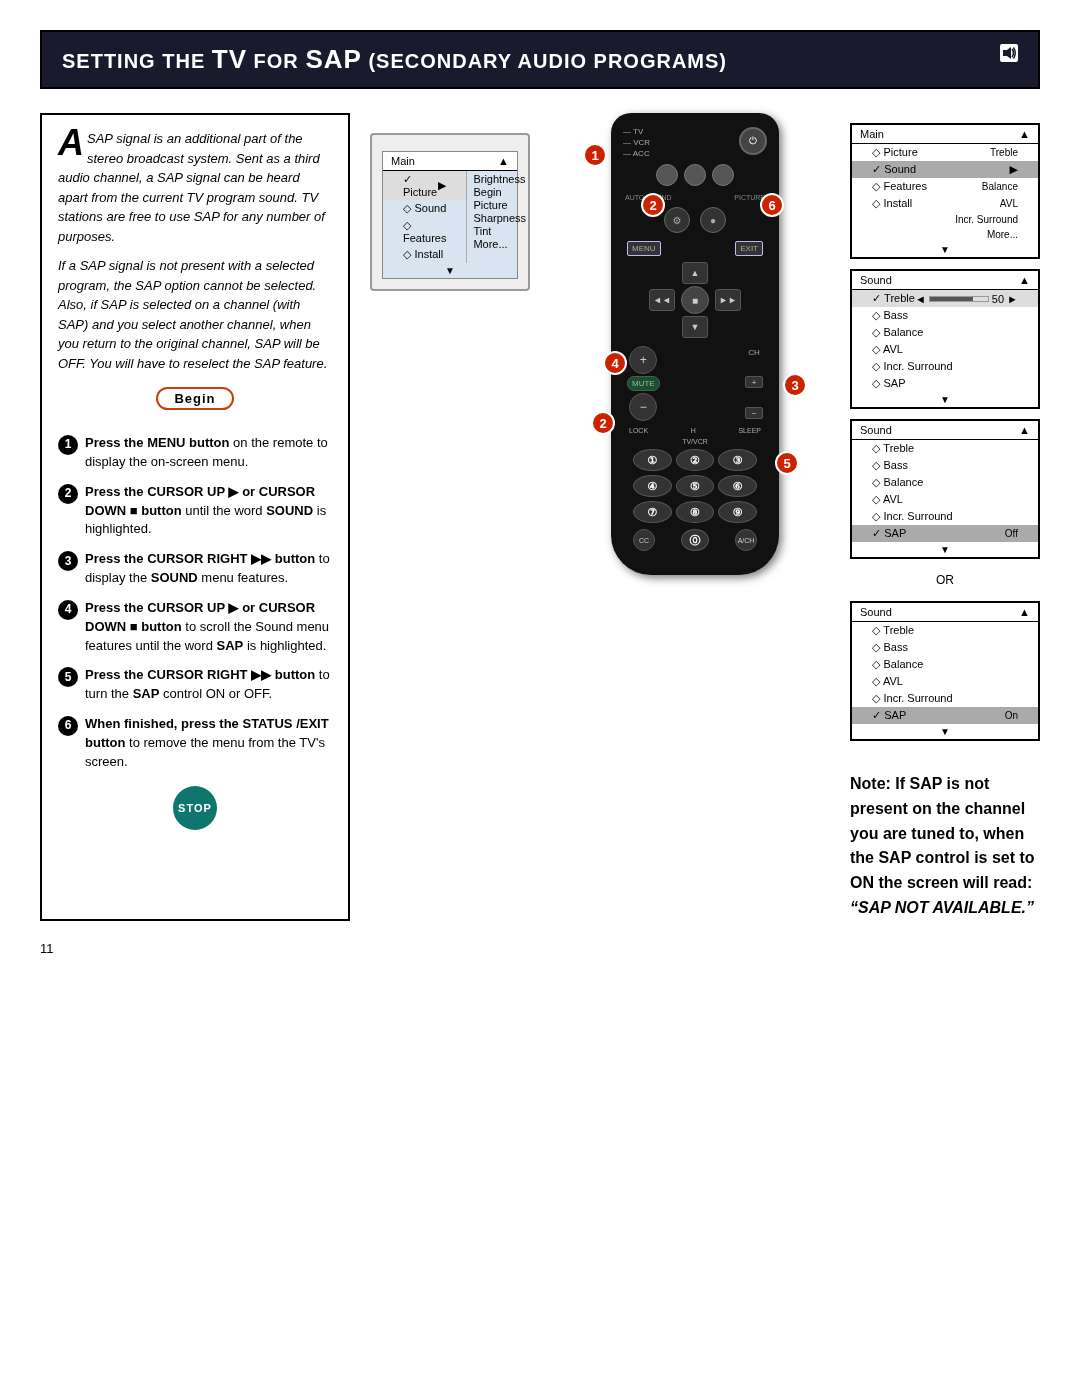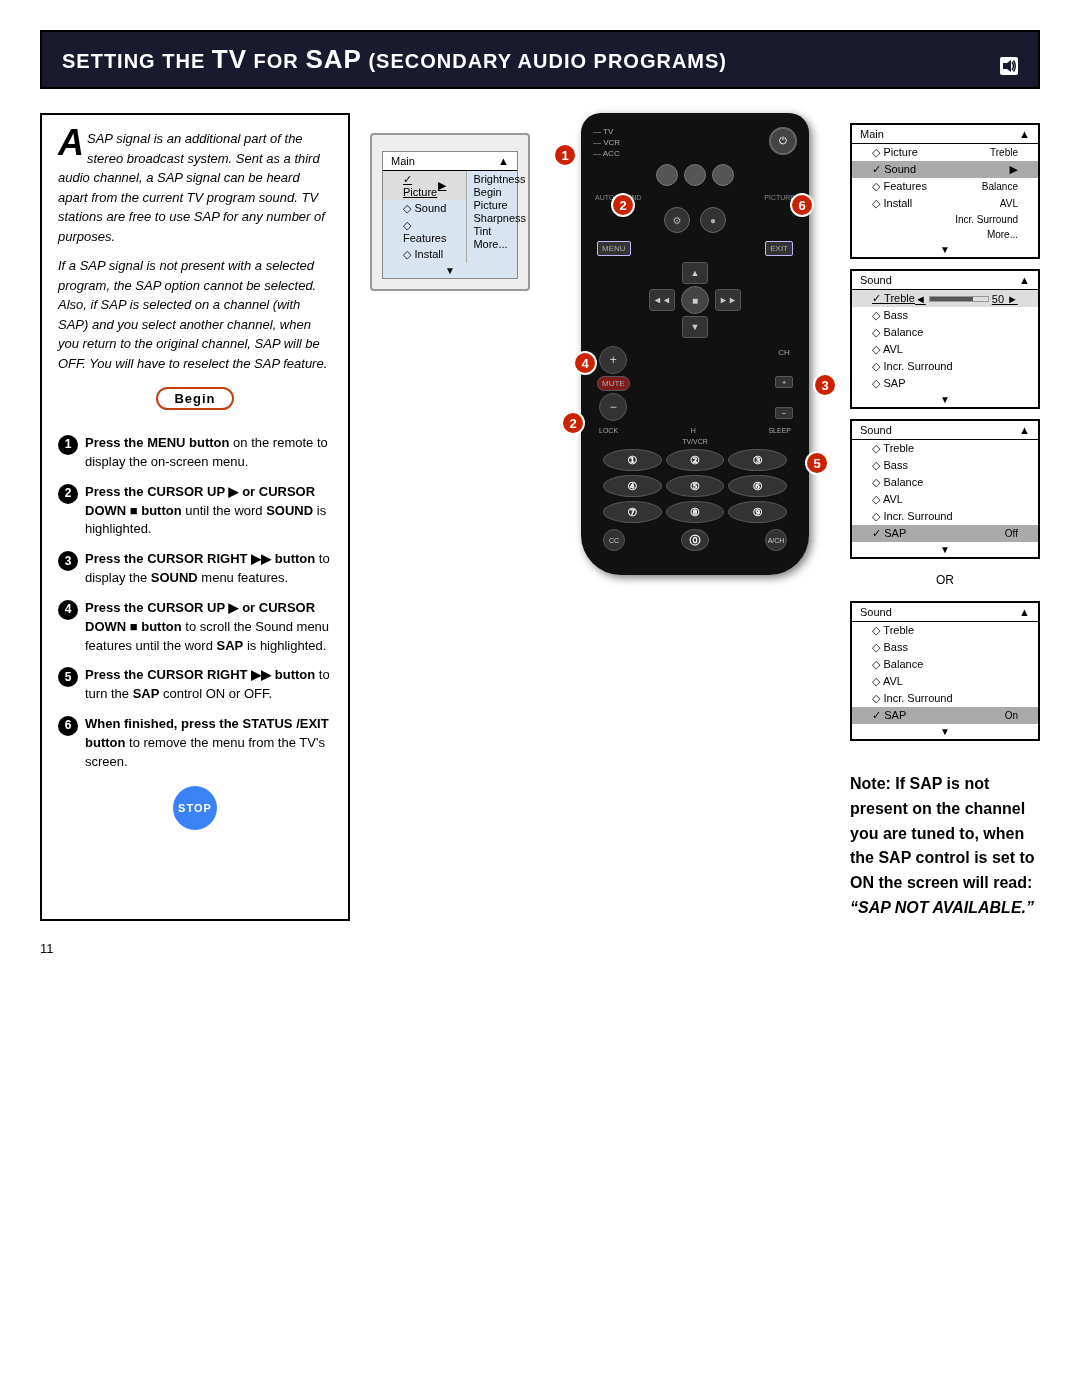--- a/index.html
+++ b/index.html
@@ -12,21 +12,21 @@
       color: #000;
       padding: 30px 40px;
     }
 
     
     .title-bar {
       background: #1a1a2e;
       color: #fff;
       padding: 12px 20px;
       display: flex;
-      align-items: flex-end;
+      align-items: flex-start;
       justify-content: space-between;
       margin-bottom: 24px;
       border: 2px solid #000;
     }
     .title-bar h1 {
       font-size: 20px;
       font-weight: bold;
       letter-spacing: 1px;
       text-transform: uppercase;
     }
@@ -106,33 +106,33 @@
     }
     .steps li b { font-weight: bold; }
     .stop-badge {
       display: flex;
       justify-content: center;
       margin-top: 14px;
     }
     .stop-circle {
       width: 44px;
       height: 44px;
-      background: #3b82f6;
+      background: #0f766e;
       border-radius: 50%;
       display: flex;
       align-items: center;
       justify-content: center;
       color: #fff;
       font-weight: bold;
       font-size: 11px;
       letter-spacing: 1px;
     }
 
     .remote {
-      width: 228px;
+      width: 168px;
       background: #111;
       border-radius: 20px 20px 40px 40px;
       padding: 14px 12px 24px 12px;
       position: relative;
       box-shadow: 3px 3px 8px rgba(0,0,0,0.5);
     }
     .power-btn {
       width: 28px;
       height: 28px;
       border-radius: 50%;
@@ -232,21 +232,21 @@
       border: 1px solid #555;
       display: flex;
       align-items: center;
       justify-content: center;
       color: #ccc;
       font-size: 12px;
     }
     .mute-btn {
       font-size: 8px;
       color: #aaa;
-      background: #7f1d1d;
+      background: #14532d;
       border: 1px solid #555;
       border-radius: 7px;
       padding: 2px 4px;
     }
     .ch-label {
       font-size: 8px;
       color: #aaa;
     }
     .ch-btn {
       width: 18px;
@@ -320,21 +320,21 @@
       border-bottom: 1px solid #000;
       background: #fff;
     }
     .tv-menu-header span { font-size: 11px; }
     .tv-menu-item {
       display: flex;
       align-items: center;
       padding: 2px 20px;
       font-size: 11px;
     }
-    .tv-menu-item.selected { background: #ddd; text-decoration: underline; }
+    .tv-menu-item.selected { background: #ddd; }
     .tv-menu-item.highlighted { background: #aaa; color: #000; }
     .tv-menu-footer {
       display: flex;
       justify-content: center;
       padding: 2px;
       font-size: 10px;
     }
     .menu-value { margin-left: auto; font-size: 10px; }
     .progress-bar-wrap {
       display: flex;

